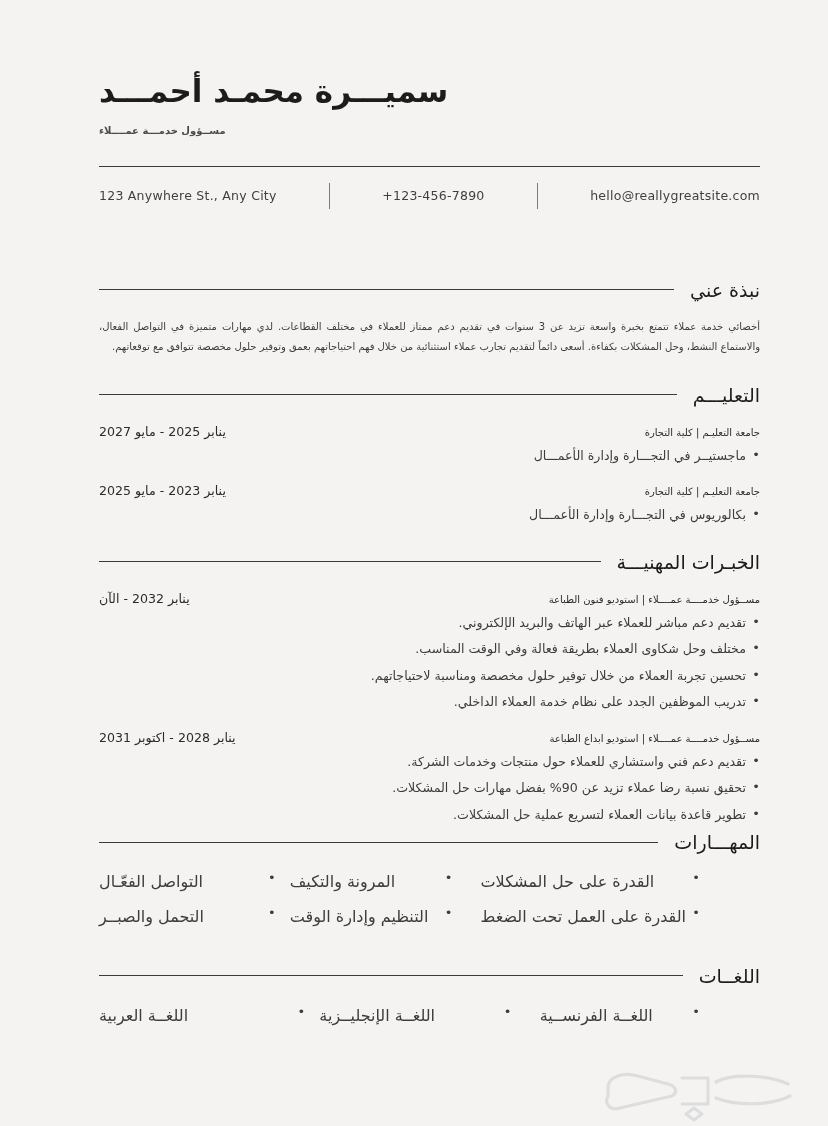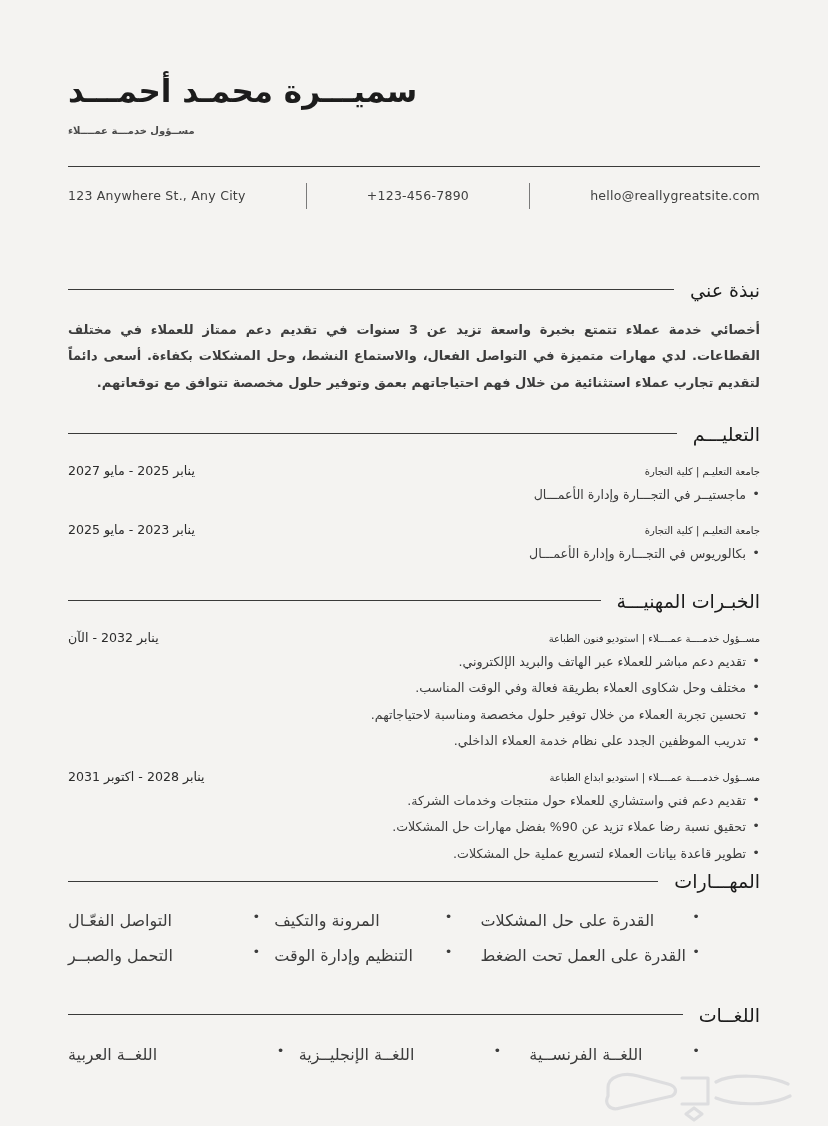--- a/index.html
+++ b/index.html
@@ -11,20 +11,21 @@
   body {
     font-family: "DejaVu Sans", "Liberation Sans", sans-serif;
   }
   .page {
     position: relative;
     width: 828px;
     height: 1126px;
     background: #f4f3f1;
     overflow: hidden;
     box-sizing: border-box;
+    padding-left: 31px;
   }
 
   
   .header {
     padding: 72px 68px 0 68px;
     text-align: left;
     direction: rtl;
   }
   .name {
     font-size: 31px;
@@ -98,27 +99,26 @@
   }
   .section-line {
     flex: 1 1 auto;
     height: 0;
     border-top: 1.6px solid #3a3a3a;
     order: 2;
   }
 
   
   .about-text {
-    font-size: 13px;
+    font-size: 10px;
     line-height: 2.05;
     color: #3c3c3c;
     text-align: justify;
     margin-top: 16px;
     direction: rtl;
-    font-weight: bold;
   }
 
   
   .entry {
     margin-top: 18px;
   }
   .entry-top {
     display: flex;
     flex-direction: row;
     align-items: baseline;

